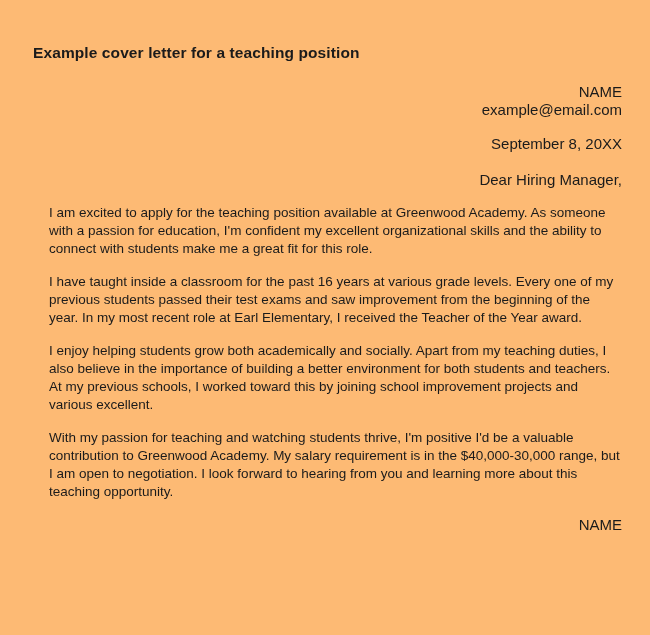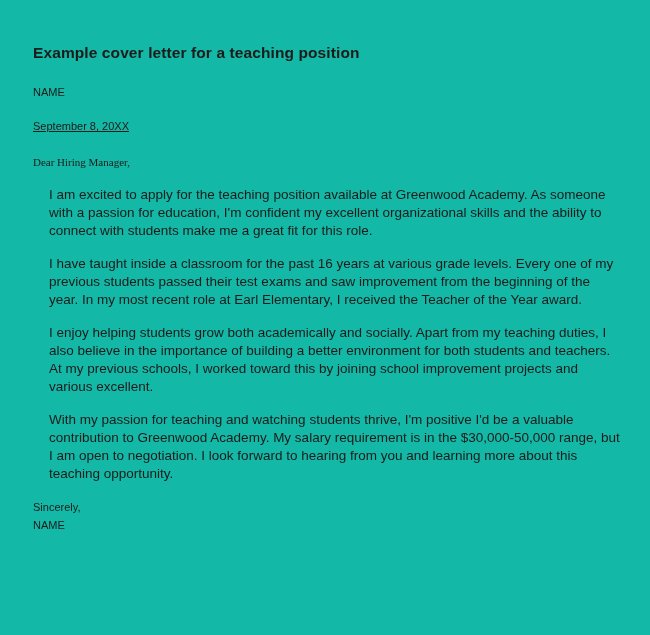--- a/index.html
+++ b/index.html
@@ -12,76 +12,75 @@
     height: 635px;
     overflow: hidden;
     font-family: "Liberation Sans", "DejaVu Sans", sans-serif;
     color: #1b1b1b;
   }
   .page {
     box-sizing: border-box;
     width: 650px;
     height: 635px;
     padding: 44px 28px 20px 33px;
-    background: #14b8a6;
+    background: #fdba74;
   }
   .doc-title {
     font-size: 15.5px;
     font-weight: 700;
     line-height: 18px;
     margin: 0 0 21px 0;
     letter-spacing: 0.1px;
   }
   .line {
-    font-size: 11px;
+    font-size: 15px;
     line-height: 18px;
     margin: 0;
+    text-align: right;
   }
   .contact-block {
     margin: 0 0 14px 0;
   }
   .date-line {
     margin: 16px 0 18px 0;
-    text-decoration: underline;
   }
   .salutation {
     margin: 0 0 15px 0;
-    font-family: Liberation Serif, serif;
   }
   .body-para {
     font-size: 13.5px;
     line-height: 18px;
     margin: 0 0 15px 16px;
     max-width: 592px;
   }
   .closing-block {
     margin: 0;
   }
 </style>
 </head>
 <body>
 
 <div class="page">
 
   <h1 class="doc-title">Example cover letter for a teaching position</h1>
 
   <div class="contact-block">
     <p class="line">NAME</p>
+    <p class="line">example@email.com</p>
   </div>
 
   <p class="line date-line">September 8, 20XX</p>
 
   <p class="line salutation">Dear Hiring Manager,</p>
 
   <p class="body-para">I am excited to apply for the teaching position available at Greenwood Academy. As someone with a passion for education, I'm confident my excellent organizational skills and the ability to connect with students make me a great fit for this role.</p>
 
   <p class="body-para">I have taught inside a classroom for the past 16 years at various grade levels. Every one of my previous students passed their test exams and saw improvement from the beginning of the year. In my most recent role at Earl Elementary, I received the Teacher of the Year award.</p>
 
   <p class="body-para">I enjoy helping students grow both academically and socially. Apart from my teaching duties, I also believe in the importance of building a better environment for both students and teachers. At my previous schools, I worked toward this by joining school improvement projects and various excellent.</p>
 
-  <p class="body-para">With my passion for teaching and watching students thrive, I'm positive I'd be a valuable contribution to Greenwood Academy. My salary requirement is in the $30,000-50,000 range, but I am open to negotiation. I look forward to hearing from you and learning more about this teaching opportunity.</p>
+  <p class="body-para">With my passion for teaching and watching students thrive, I'm positive I'd be a valuable contribution to Greenwood Academy. My salary requirement is in the $40,000-30,000 range, but I am open to negotiation. I look forward to hearing from you and learning more about this teaching opportunity.</p>
 
   <div class="closing-block">
-    <p class="line">Sincerely,</p>
     <p class="line">NAME</p>
   </div>
 
 </div>
 
 </body></html>

